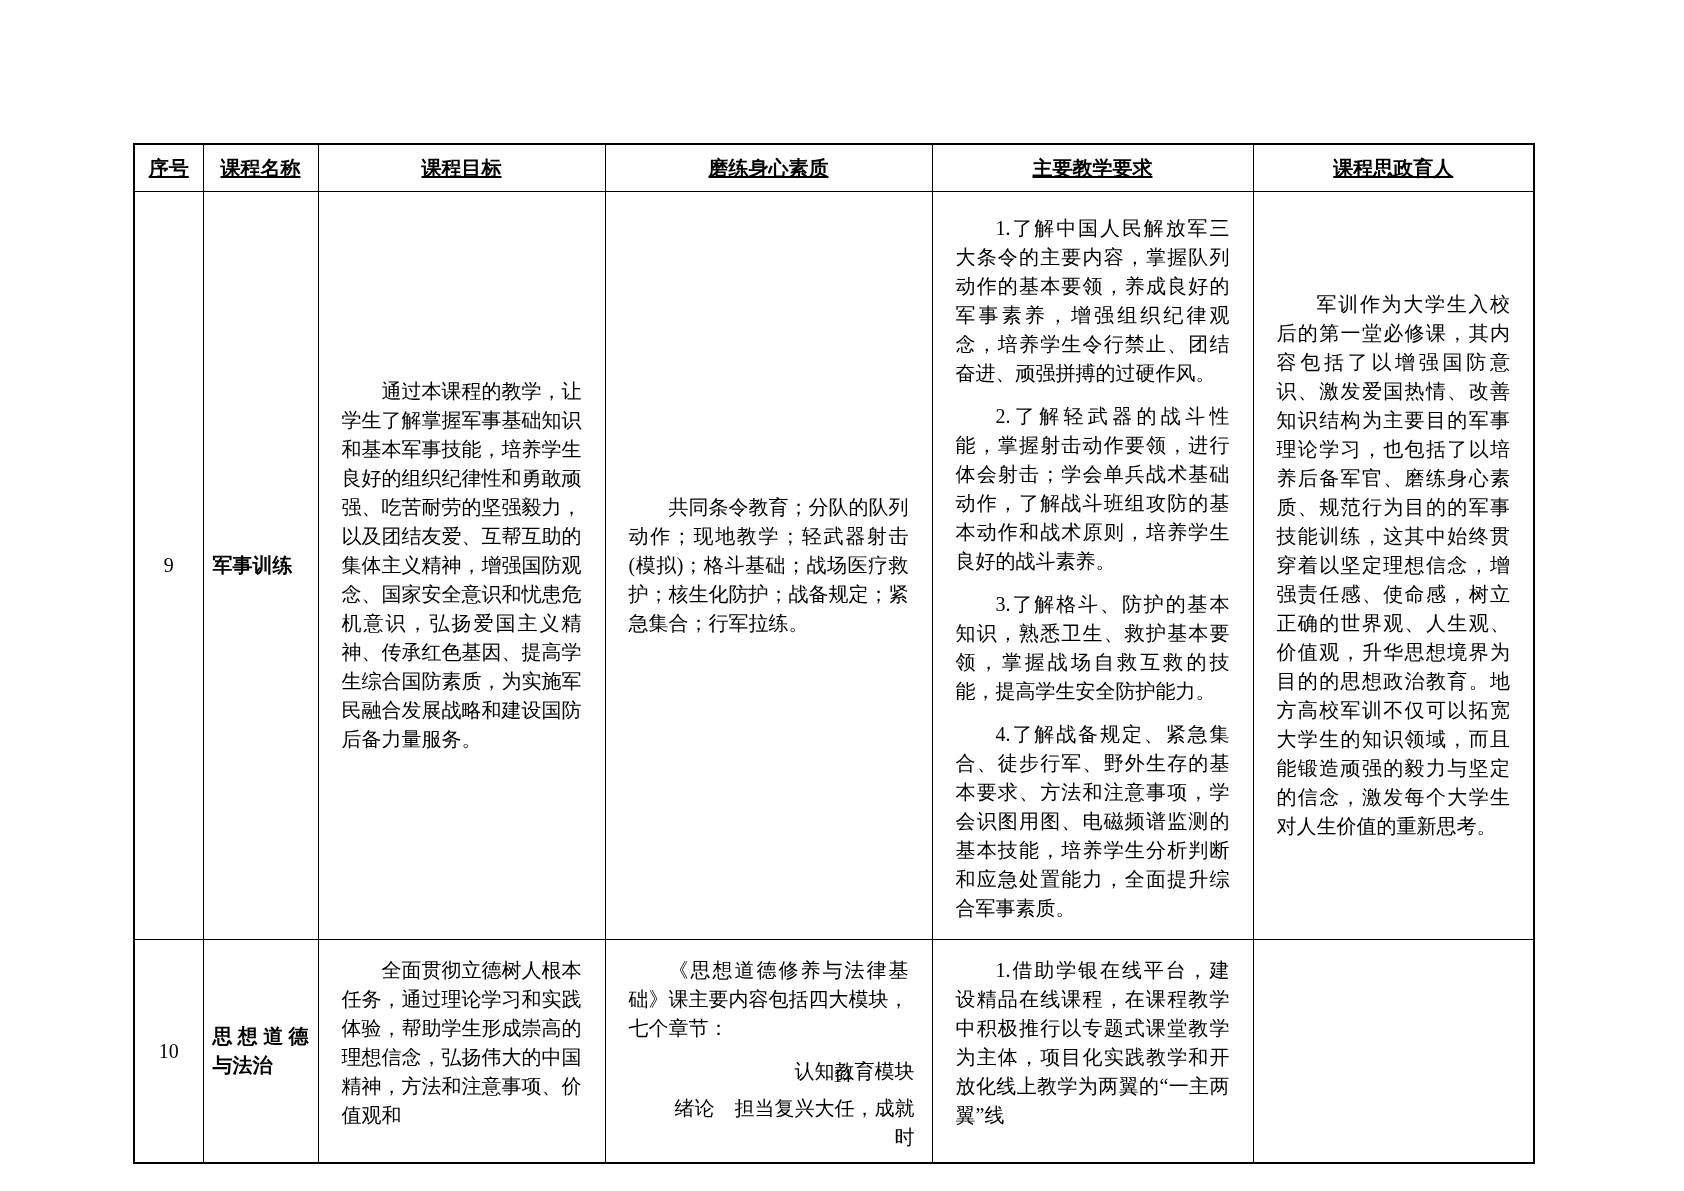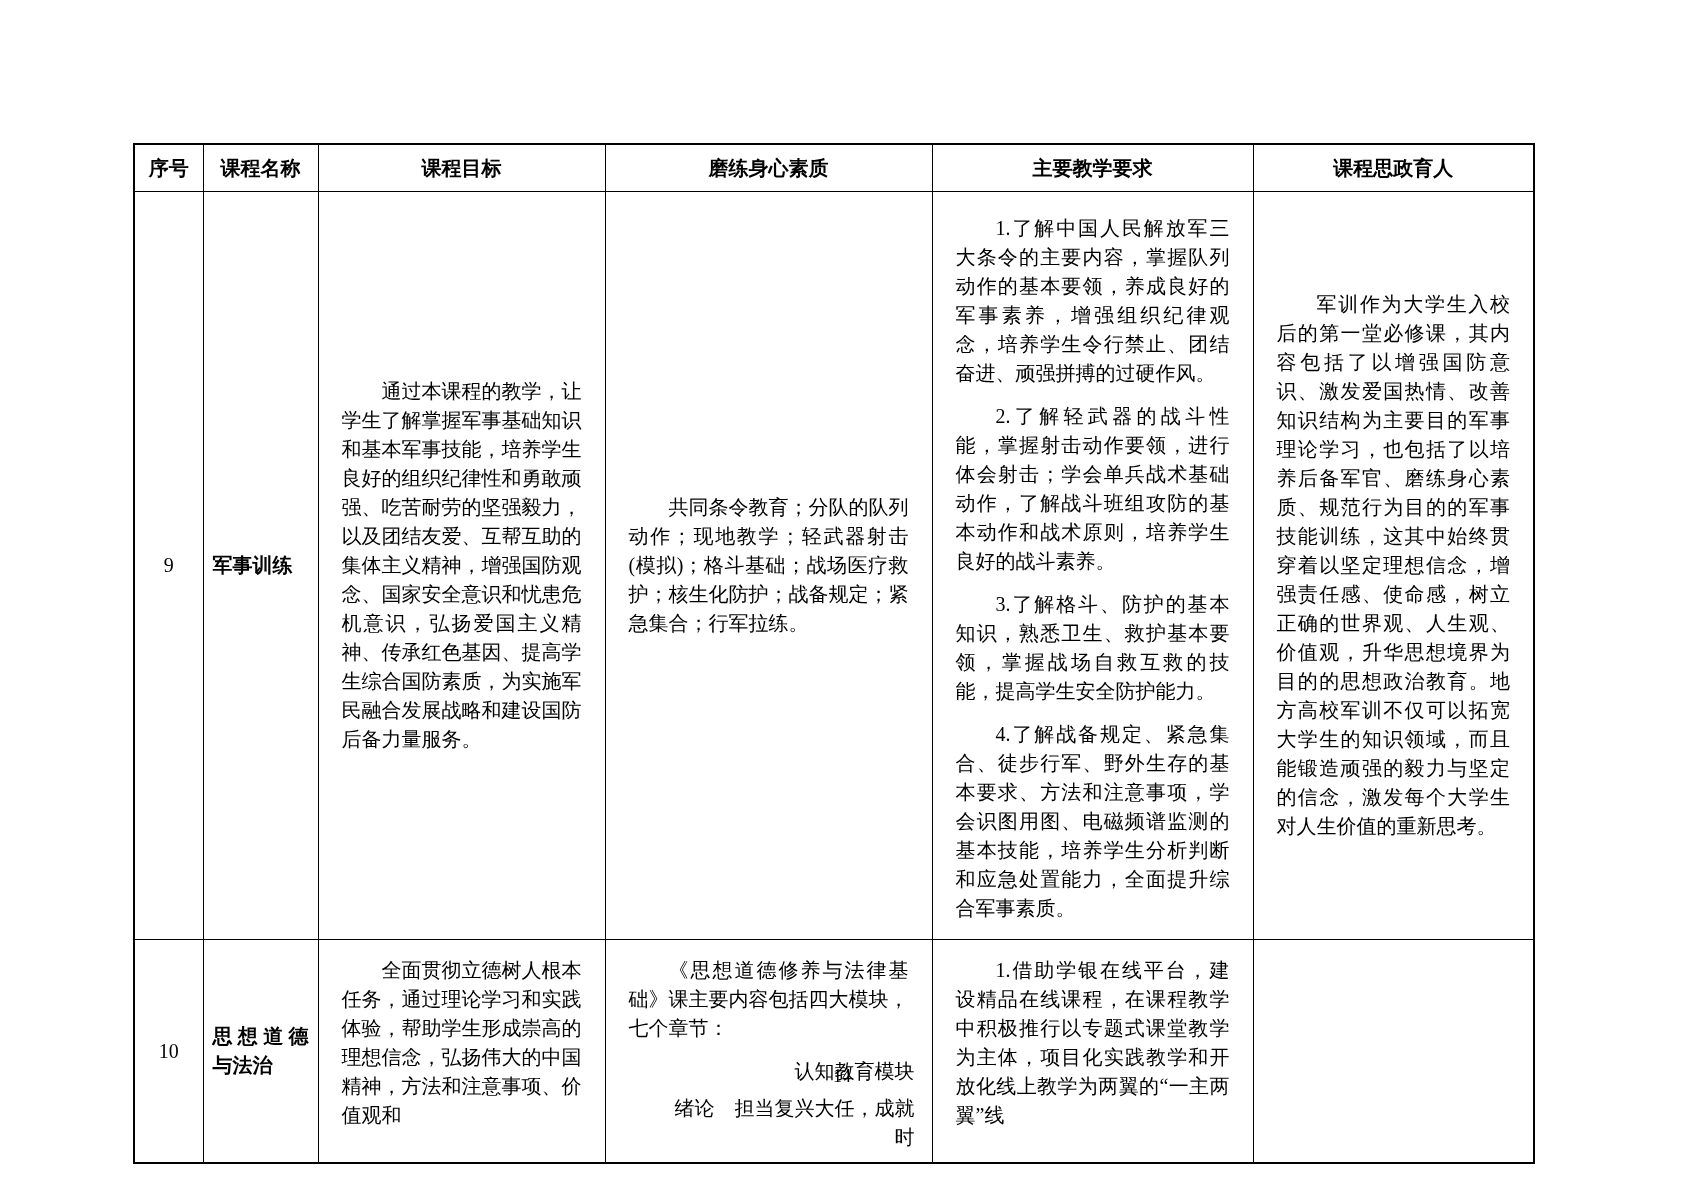--- a/index.html
+++ b/index.html
@@ -34,20 +34,21 @@
     padding: 2px 9px;
     overflow: hidden;
     word-break: break-all;
   }
   .doc-table thead th {
     height: 42px;
     font-weight: bold;
     text-align: center;
     vertical-align: middle;
     padding: 2px 4px;
+    text-decoration: underline;
   }
   tr.row-9 > td { height: 686px; }
   tr.row-10 > td { height: 147px; }
   td.c-seq {
     text-align: center;
     vertical-align: middle;
   }
   td.c-name {
     vertical-align: middle;
     text-align: justify;

